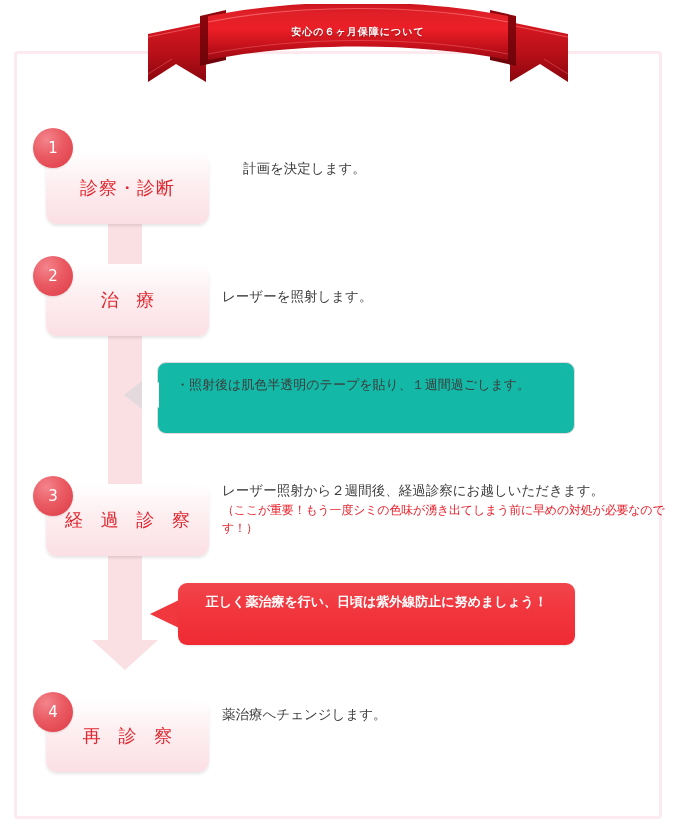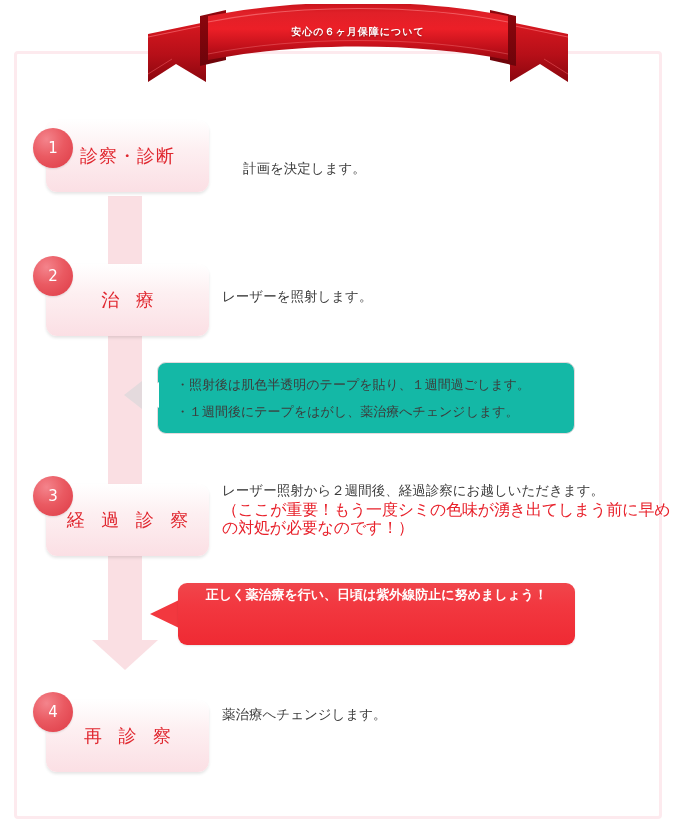--- a/index.html
+++ b/index.html
@@ -99,21 +99,21 @@
     width: 163px;
     height: 72px;
     display: flex;
     align-items: center;
     justify-content: center;
     font-size: 18px;
     color: #e0272f;
     letter-spacing: 1px;
     white-space: nowrap;
   }
-  .step-label.spaced { letter-spacing: 6px; text-indent: 6px; font-family: Liberation Serif, serif; }
+  .step-label.spaced { letter-spacing: 6px; text-indent: 6px; }
   .badge {
     position: absolute;
     left: 33px;
     width: 40px;
     height: 40px;
     border-radius: 50%;
     background: radial-gradient(circle at 34% 28%, #f4848c 0%, #ea5a62 45%, #de3b46 100%);
     color: #ffffff;
     font-size: 15px;
     line-height: 40px;
@@ -124,21 +124,21 @@
   .desc {
     position: absolute;
     left: 222px;
     font-size: 13.5px;
     line-height: 22px;
     color: #3c3c3c;
   }
   .desc .note {
     display: block;
     color: #e8212b;
-    font-size: 16px;
+    font-size: 12px;
     line-height: 18px;
     letter-spacing: -0.2px;
   }
 
   
   #bubble {
     position: absolute;
     left: 157px;
     top: 362px;
     width: 418px;
@@ -205,52 +205,51 @@
     z-index: 6;
   }
   .callout-line {
     text-align: center;
     color: #ffffff;
     font-size: 13px;
     font-weight: bold;
     line-height: 24px;
     white-space: nowrap;
   }
-  .callout-line:first-child { }
+  .callout-line:first-child { padding-top: 7px; }
 </style>
 </head>
 <body>
 
 <div id="frame"></div>
 
 <div class="connector" style="top:196px;height:72px;"></div>
 <div class="connector" style="top:324px;height:160px;"></div>
 <div class="connector" style="top:540px;height:100px;"></div>
 <div class="arrowhead" style="top:640px;"></div>
 
 <div class="step" style="top:0;">
-  <div class="step-box" style="top:120px;font-family:Liberation Serif, serif;">
+  <div class="step-box" style="top:152px;font-family:Liberation Serif, serif;">
     <div class="step-label">診察・診断</div>
   </div>
   <div class="badge" style="top:128px;">1</div>
   <div class="desc" style="top:157px;padding-left:21px;">計画を決定します。</div>
 </div>
 
 <div class="step" style="top:0;">
   <div class="step-box" style="top:264px;">
     <div class="step-label spaced">治 療</div>
   </div>
   <div class="badge" style="top:256px;">2</div>
   <div class="desc" style="top:285px;text-align:center;">レーザーを照射します。</div>
 </div>
 
 <div id="bubble-tail"></div>
 <div id="bubble">
   <div class="bubble-line">・照射後は肌色半透明のテープを貼り、１週間過ごします。</div>
-  <div class="bubble-line">・１週間後にテープをはがし、薬治療へチェンジします。</div>
 </div>
 
 <div class="step" style="top:0;">
   <div class="step-box" style="top:484px;">
     <div class="step-label spaced">経 過 診 察</div>
   </div>
   <div class="badge" style="top:476px;">3</div>
   <div class="desc" style="top:479px;">
     <span>レーザー照射から２週間後、経過診察にお越しいただきます。</span>
     <span class="note">（ここが重要！もう一度シミの色味が湧き出てしまう前に早めの対処が必要なのです！）</span>

